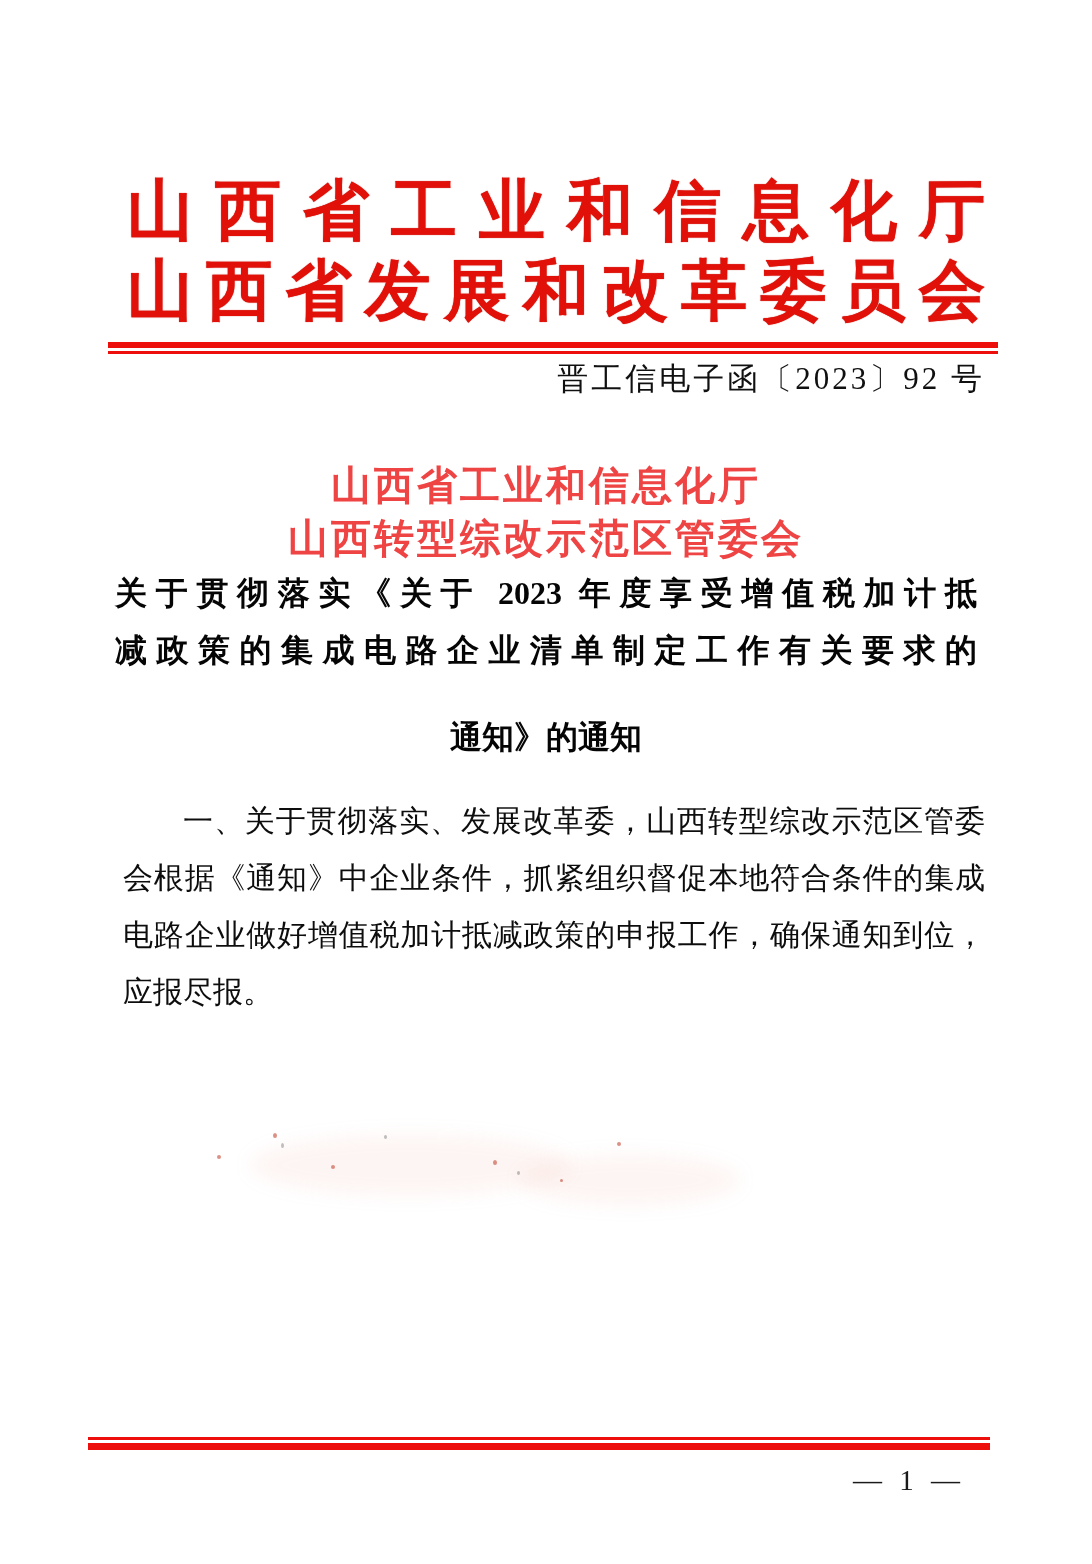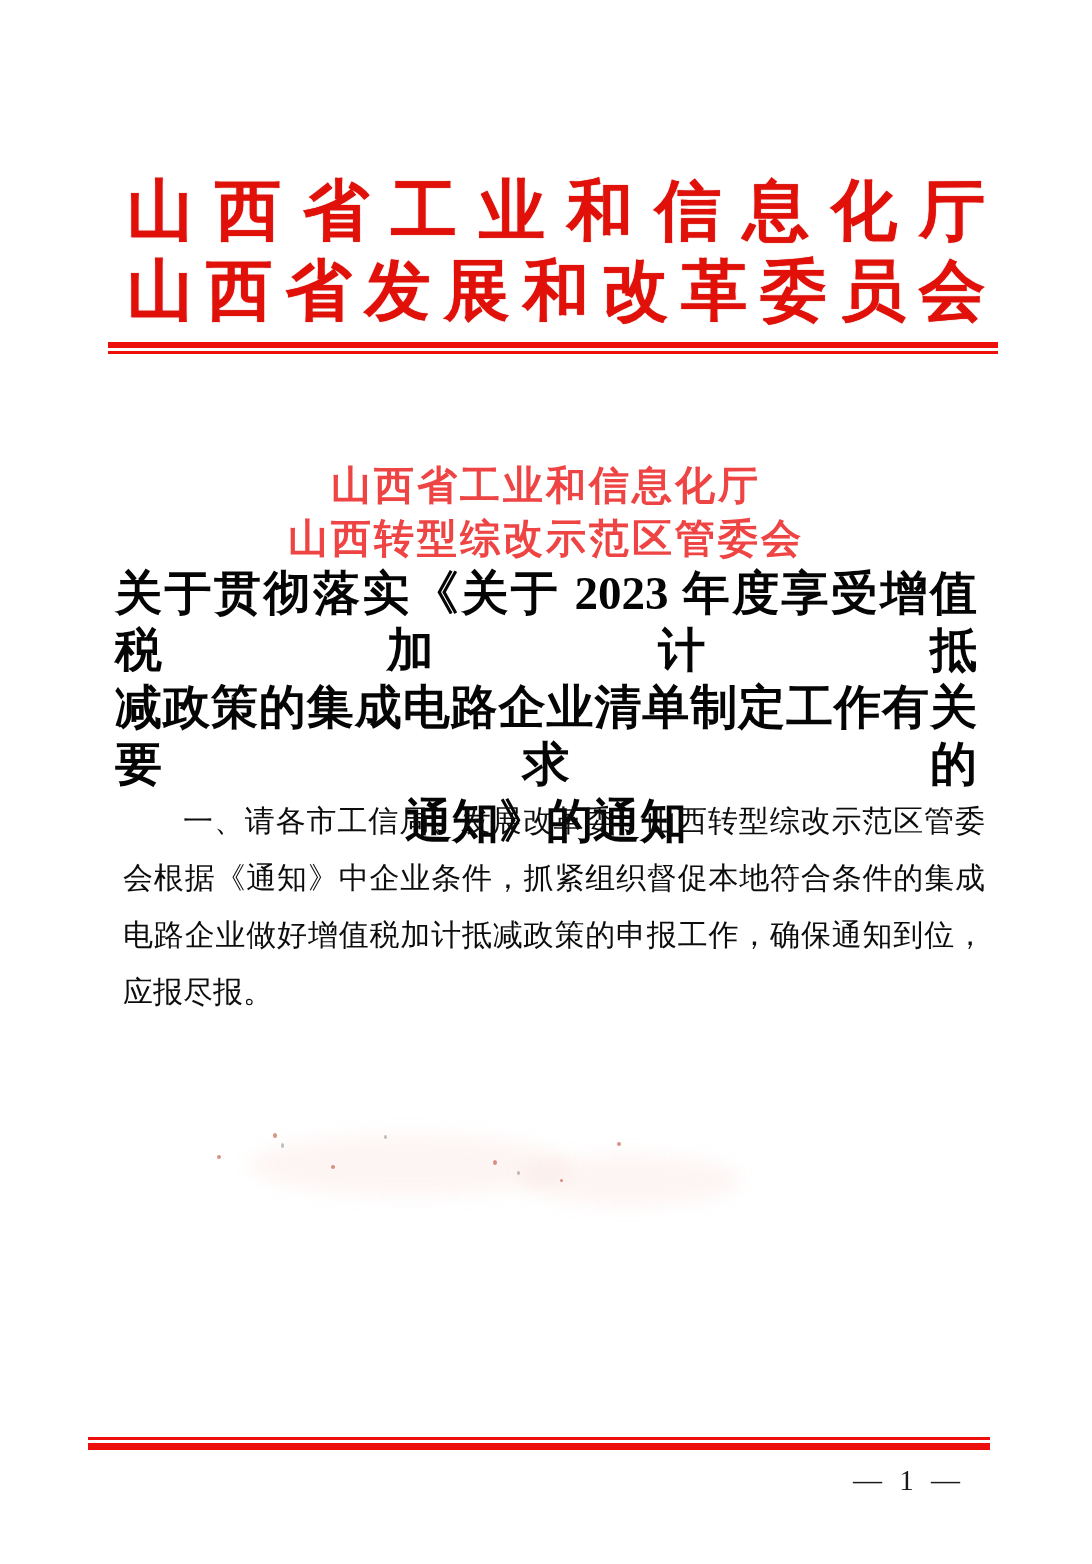--- a/index.html
+++ b/index.html
@@ -37,26 +37,26 @@
   }
   
   .doc-title{position:absolute;top:459px;left:115px;width:862px;}
   .dt-sub{
     font-size:40px;line-height:53px;font-weight:bold;
     font-family:"Liberation Sans","DejaVu Sans",sans-serif;
     text-align:center;letter-spacing:3px;color:#ef4444;
     white-space:nowrap;
   }
   .dt-main{
-    font-size:47px;line-height:57px;font-weight:bold;
+    font-size:32px;line-height:57px;font-weight:bold;
     font-family:"Liberation Serif","DejaVu Serif",serif;
     color:#050505;
   }
   .dt-just{text-align:justify;text-align-last:justify;}
-  .dt-center{text-align:center;}
+  .dt-center{text-align:center;margin-top:30px;}
   
   .body-text{
     position:absolute;top:792px;left:123px;width:862px;
     font-size:30px;line-height:57px;
     text-align:justify;color:#0d0d0d;
   }
   .body-text p{margin:0;text-indent:2em;}
   .body-text p.salutation{text-indent:0;}
   
   .page-number{
@@ -103,31 +103,32 @@
         <span>革</span>
         <span>委</span>
         <span>员</span>
         <span>会</span>
       </div>
   </div>
 
   <div class="rule rule-h-thick"></div>
   <div class="rule rule-h-thin"></div>
 
+  <div class="doc-number">晋工信电子函〔2023〕92 号</div>
 
   <div class="doc-title">
     <div class="dt-sub">山西省工业和信息化厅</div>
     <div class="dt-sub">山西转型综改示范区管委会</div>
     <div class="dt-main dt-just">关于贯彻落实《关于 2023 年度享受增值税加计抵</div>
     <div class="dt-main dt-just">减政策的集成电路企业清单制定工作有关要求的</div>
     <div class="dt-main dt-center">通知》的通知</div>
   </div>
 
   <div class="body-text">
-    <p>一、请各市工信局、发展改革委，山西转型综改示范区管委会根据《通知》中企业条件，抓紧组织督促本地符合条件的集成电路企业做好增值税加计抵减政策的申报工作，确保通知到位，应报尽报。</p>
+    <p>一、关于贯彻落实、发展改革委，山西转型综改示范区管委会根据《通知》中企业条件，抓紧组织督促本地符合条件的集成电路企业做好增值税加计抵减政策的申报工作，确保通知到位，应报尽报。</p>
   </div>
 
   <div class="rule rule-f-thin"></div>
   <div class="rule rule-f-thick"></div>
 
   <div class="page-number">— 1 —</div>
 
   <div class="smudge" style="left:250px;top:1135px;width:320px;height:60px;"></div>
   <div class="smudge" style="left:520px;top:1155px;width:220px;height:50px;"></div>
   <div class="speck red" style="left:273px;top:1133px;width:4px;height:5px;"></div>

